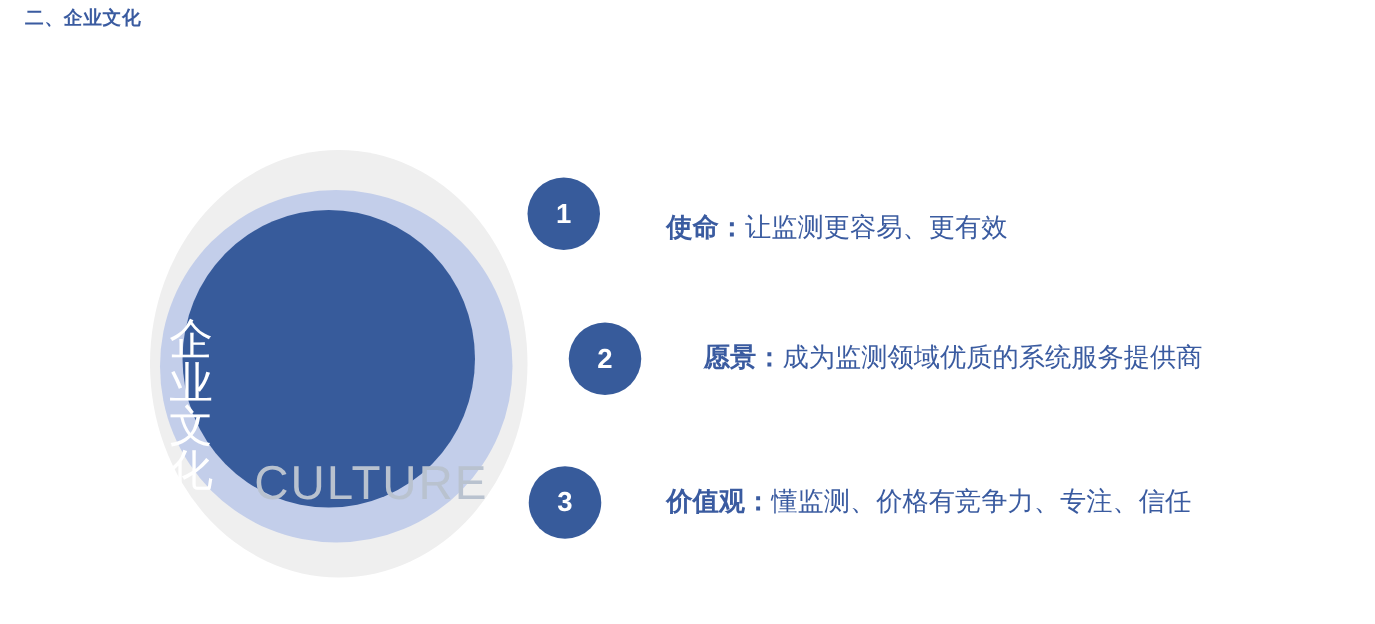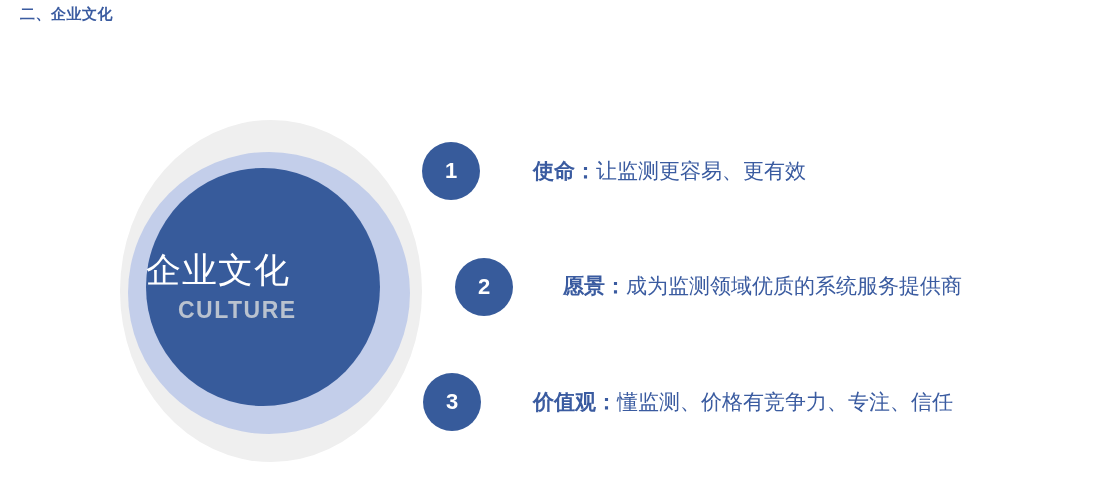--- a/index.html
+++ b/index.html
@@ -64,35 +64,34 @@
     border-radius: 50%;
     background: #375b9b;
   }
   #emblem-text {
     position: absolute;
     left: 26px;
     top: 48px;
     width: 234px;
     height: 238px;
     display: flex;
-    flex-direction: column;
-    align-items: flex-start;
+    align-items: flex-end;
     justify-content: center;
     line-height: 1;
   }
   #emblem-title-cn {
     font-size: 35px;
     font-weight: normal;
     color: #ffffff;
     letter-spacing: 1px;
     margin-bottom: 12px;
   }
   #emblem-title-en {
-    font-size: 23px;
-    font-weight: bold;
+    font-size: 38px;
+    font-weight: normal;
     color: #b9c2cf;
     letter-spacing: 1.5px;
     margin-left: 32px;
   }
 
   
   .badge {
     position: absolute;
     width: 58px;
     height: 58px;
@@ -117,21 +116,21 @@
     color: #3a5ba0;
     white-space: nowrap;
     line-height: 1;
   }
   .statement .label {
     font-weight: bold;
   }
   .statement .body {
     font-weight: normal;
   }
-  #statement-1 { left: 533px; top: 160px; }
+  #statement-1 { left: 533px; top: 172px; }
   #statement-2 { left: 563px; top: 276px; font-family: Liberation Serif, serif; }
   #statement-3 { left: 533px; top: 391px; }
 </style>
 </head>
 <body>
 
 <div id="slide-heading">二、企业文化</div>
 
 <div id="emblem">
   <div id="ring-outer"></div>

